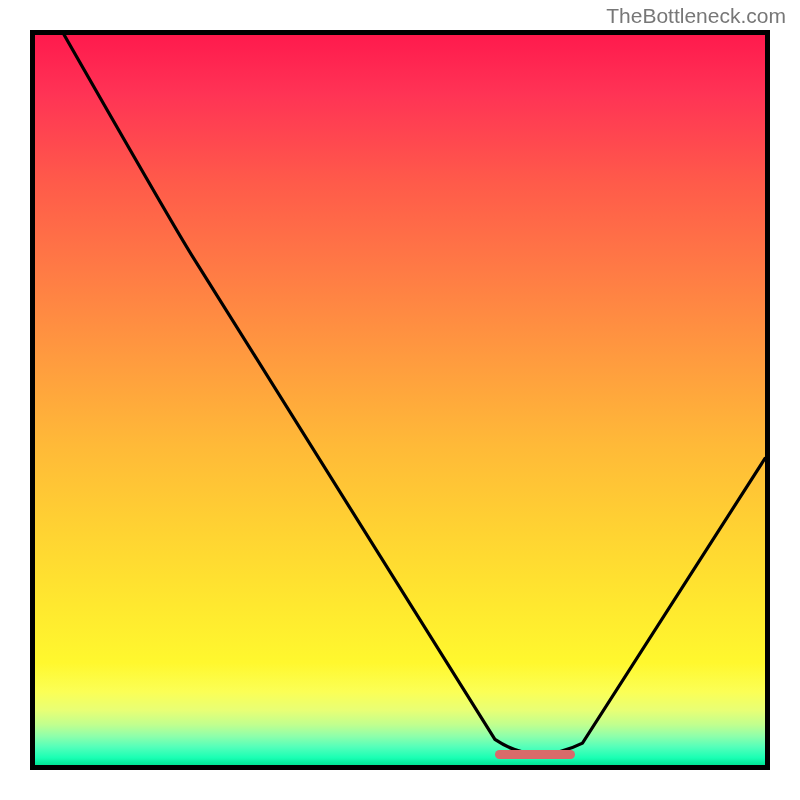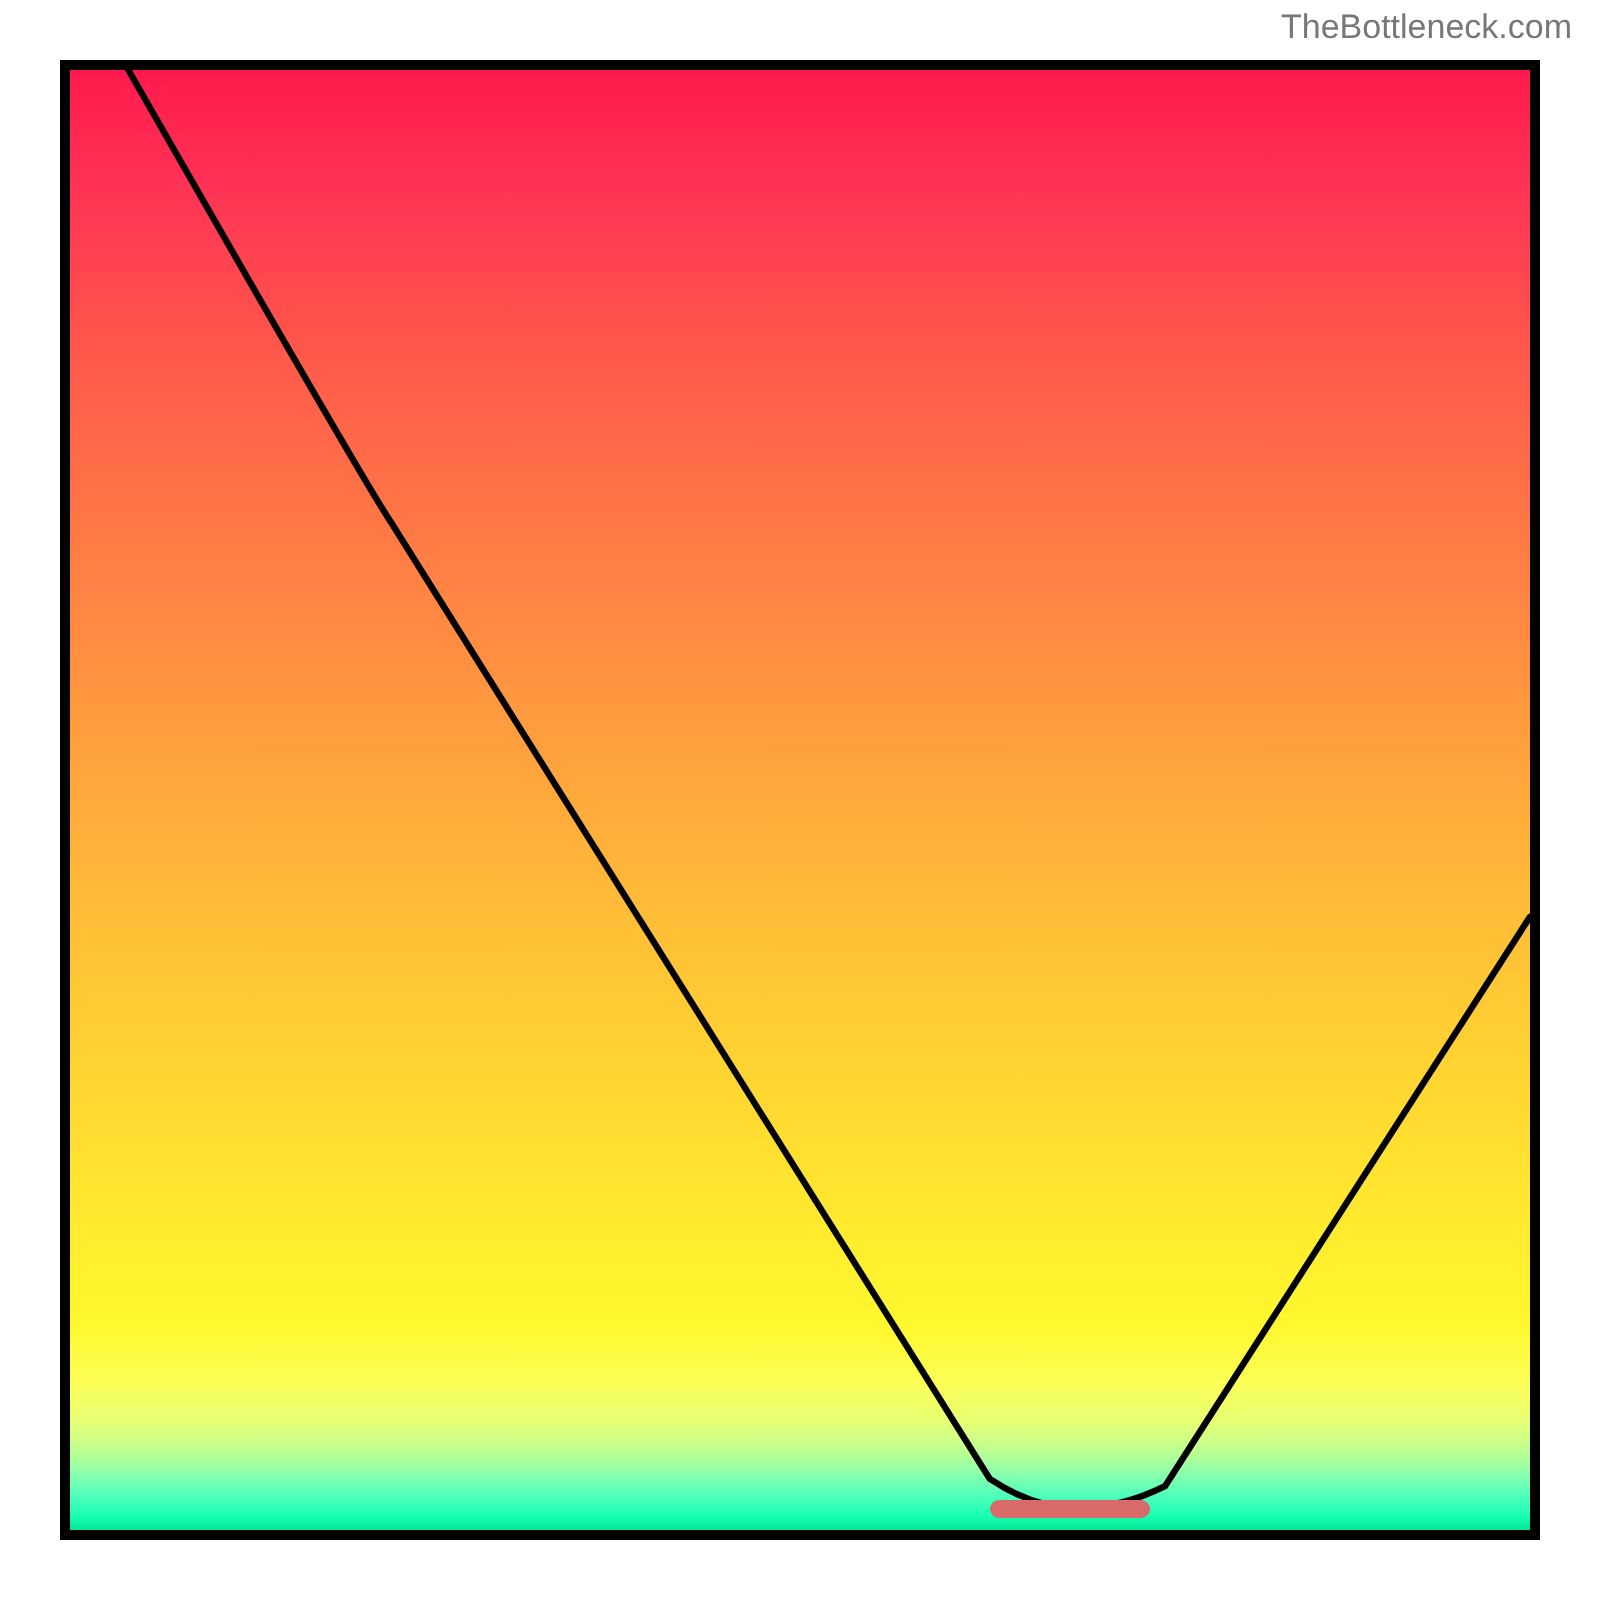--- a/index.html
+++ b/index.html
@@ -7,21 +7,21 @@
     width: 800px;
     height: 800px;
     background: #ffffff;
     position: relative;
     font-family: Arial, sans-serif;
   }
   .attribution {
     position: absolute;
     top: 4px;
     right: 14px;
-    font-size: 17px;
+    font-size: 21px;
     color: #777777;
     font-weight: normal;
   }
   .chart-frame {
     position: absolute;
     top: 30px;
     left: 30px;
     width: 740px;
     height: 740px;
     border: 5px solid #000000;

